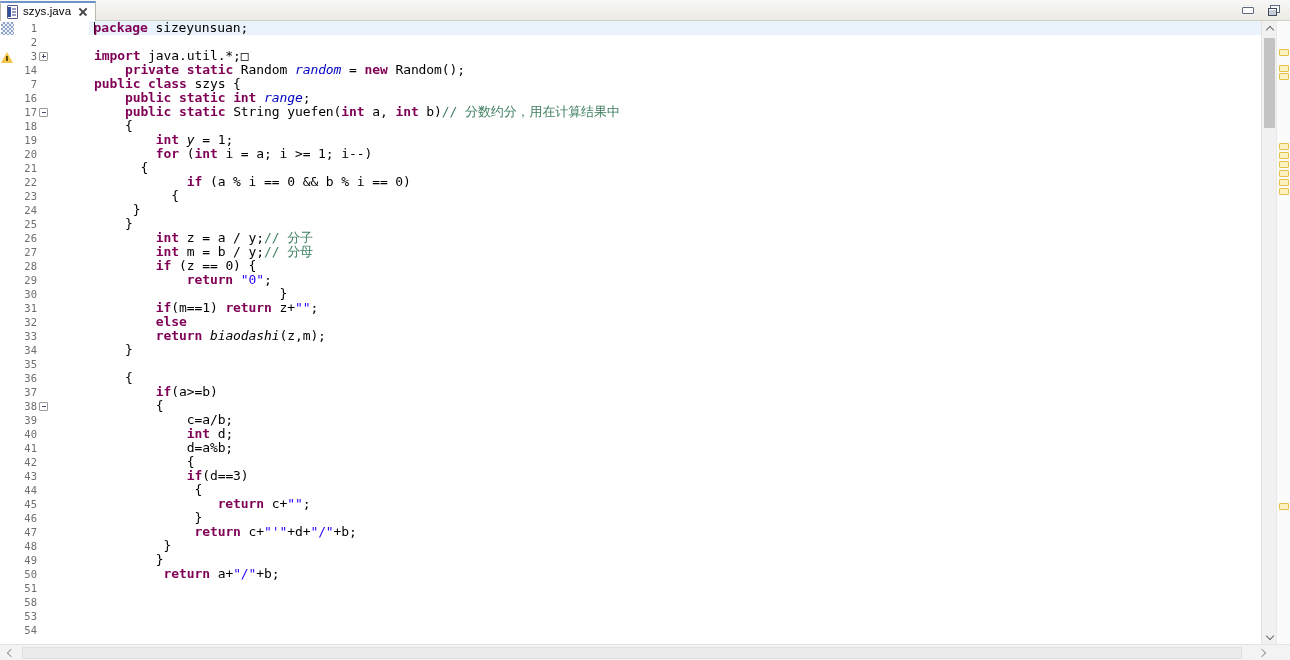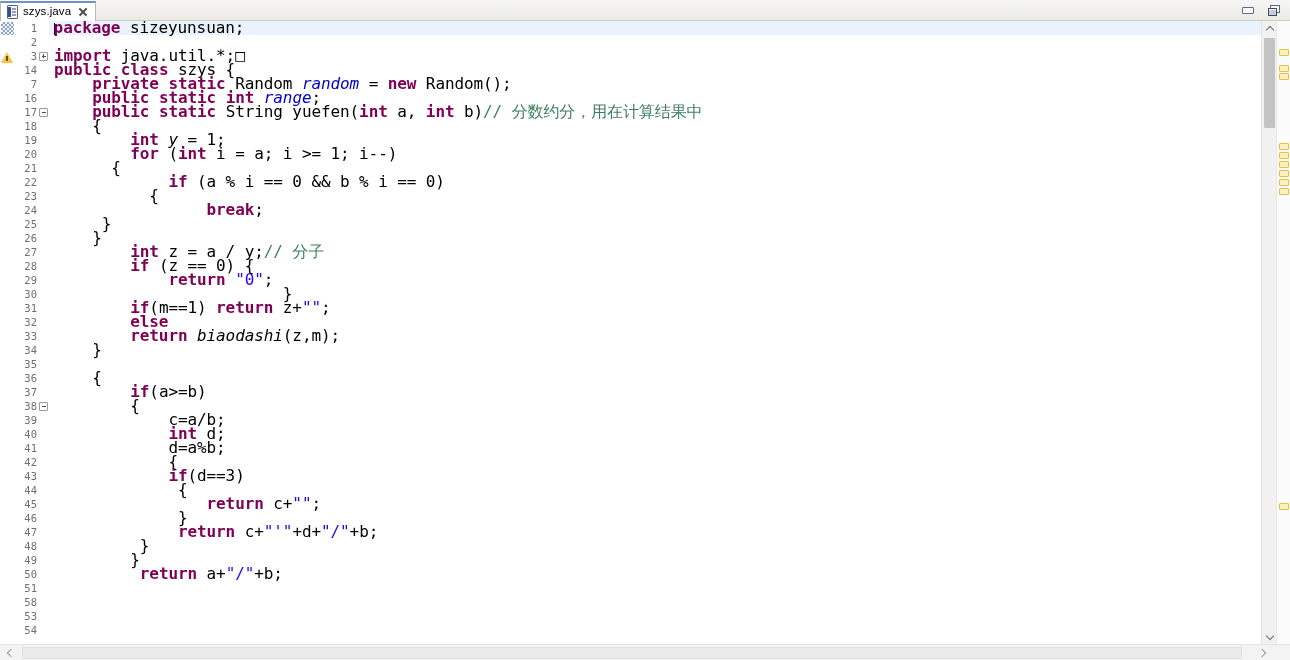--- a/index.html
+++ b/index.html
@@ -219,24 +219,25 @@
     position: relative;
     flex: 1 1 auto;
     background: #ffffff;
     overflow: hidden;
     padding-left: 5px;
   }
   .code-line {
     height: 14px;
     line-height: 14px;
     font-family: "DejaVu Sans Mono", monospace;
-    font-size: 16px;
+    font-size: 13px;
     color: #000000;
     white-space: pre;
     letter-spacing: -0.1px;
+    margin-left: 40px;
   }
   .code-line.current {
     background: #eaf2fb;
     box-shadow: -5px 0 0 #eaf2fb;
   }
   .tok-kw  { color: #7f0055; font-weight: bold; }
   .tok-str { color: #2a00ff; }
   .tok-cmt { color: #3f7f5f; text-align: right; }
   .tok-fld { color: #0000c0; font-style: italic; }
   .tok-stm { color: #000000; font-style: italic; }
@@ -485,34 +486,34 @@
         <div class="fold-row"></div>
         <div class="fold-row"></div>
         <div class="fold-row"></div>
         <div class="fold-row"></div>
       </div>
 
     <div class="code" id="code-body">
         <div class="code-line current"><span class="caret"></span><span class="tok-kw">package</span><span> sizeyunsuan;</span></div>
         <div class="code-line">&nbsp;</div>
         <div class="code-line"><span class="tok-kw">import</span><span> java.util.*;</span><span>□</span></div>
+        <div class="code-line">    <span class="tok-kw">private</span><span> </span><span class="tok-kw">static</span><span> Random </span><span class="tok-fld">random</span><span> = </span><span class="tok-kw">new</span><span> Random();</span></div>
         <div class="code-line"><span class="tok-kw">public</span><span> </span><span class="tok-kw">class</span><span> szys {</span></div>
-        <div class="code-line">    <span class="tok-kw">private</span><span> </span><span class="tok-kw">static</span><span> Random </span><span class="tok-fld">random</span><span> = </span><span class="tok-kw">new</span><span> Random();</span></div>
         <div class="code-line">    <span class="tok-kw">public</span><span> </span><span class="tok-kw">static</span><span> </span><span class="tok-kw">int</span><span> </span><span class="tok-fld">range</span><span>;</span></div>
         <div class="code-line">    <span class="tok-kw">public</span><span> </span><span class="tok-kw">static</span><span> String yuefen(</span><span class="tok-kw">int</span><span> a, </span><span class="tok-kw">int</span><span> b)</span><span class="tok-cmt">// 分数约分，用在计算结果中</span></div>
         <div class="code-line">    <span>{</span></div>
         <div class="code-line">        <span class="tok-kw">int</span><span> </span><span class="tok-stm">y</span><span> = 1;</span></div>
         <div class="code-line">        <span class="tok-kw">for</span><span> (</span><span class="tok-kw">int</span><span> i = a; i &gt;= 1; i--)</span></div>
         <div class="code-line">    <span>  {</span></div>
         <div class="code-line">            <span class="tok-kw">if</span><span> (a % i == 0 &amp;&amp; b % i == 0)</span></div>
         <div class="code-line">        <span>  {</span></div>
-        <div class="code-line">                <span class="tok-kw">break</span><span>;</span></div>
         <div class="code-line">    <span> }</span></div>
         <div class="code-line">    <span>}</span></div>
         <div class="code-line">        <span class="tok-kw">int</span><span> z = a / y;</span><span class="tok-cmt">// 分子</span></div>
+        <div class="code-line">        <span class="tok-kw">int</span><span> m = b / y;</span><span class="tok-cmt">// 分母</span></div>
         <div class="code-line">        <span class="tok-kw">if</span><span> (z == 0) {</span></div>
         <div class="code-line">            <span class="tok-kw">return</span><span> </span><span class="tok-str">"0"</span><span>;</span></div>
         <div class="code-line">                        <span>}</span></div>
         <div class="code-line">        <span class="tok-kw">if</span><span>(m==1) </span><span class="tok-kw">return</span><span> z+</span><span class="tok-str">""</span><span>;</span></div>
         <div class="code-line">        <span class="tok-kw">else</span></div>
         <div class="code-line">        <span class="tok-kw">return</span><span> </span><span class="tok-stm">biaodashi</span><span>(z,m);</span></div>
         <div class="code-line">    <span>}</span></div>
         <div class="code-line">&nbsp;</div>
         <div class="code-line">    <span>{</span></div>
         <div class="code-line">        <span class="tok-kw">if</span><span>(a&gt;=b)</span></div>

